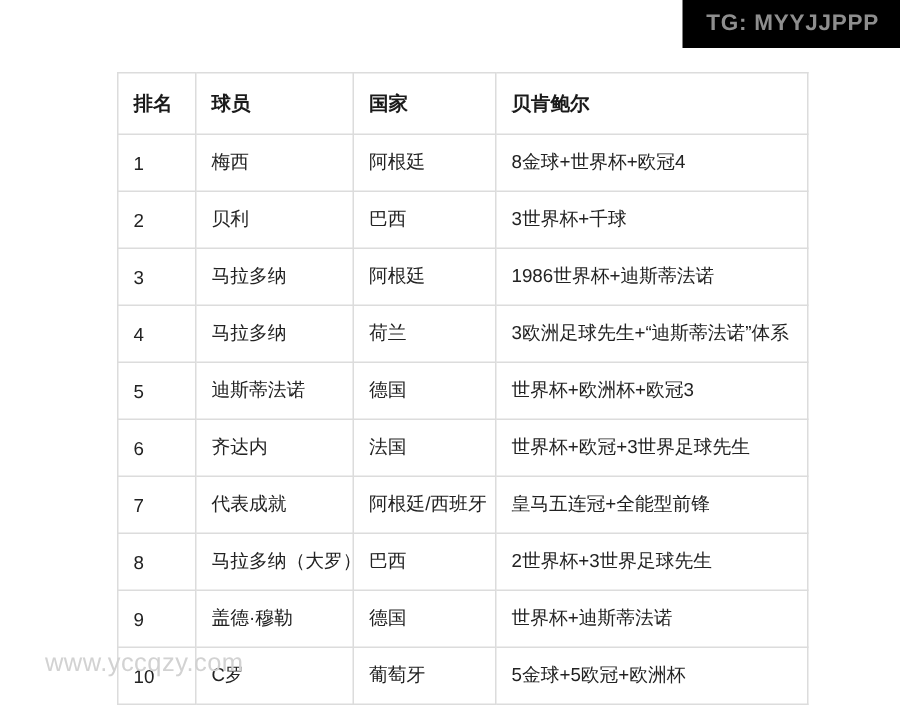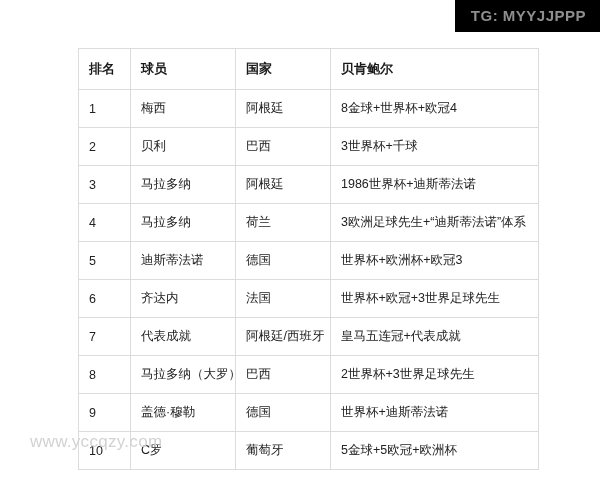--- a/index.html
+++ b/index.html
@@ -143,21 +143,21 @@
       <tr>
         <td class="rank-cell">6</td>
         <td>齐达内</td>
         <td>法国</td>
         <td>世界杯+欧冠+3世界足球先生</td>
       </tr>
       <tr>
         <td class="rank-cell">7</td>
         <td>代表成就</td>
         <td>阿根廷/西班牙</td>
-        <td>皇马五连冠+代表成就</td>
+        <td>皇马五连冠+全能型前锋</td>
       </tr>
       <tr>
         <td class="rank-cell">8</td>
         <td>马拉多纳（大罗）</td>
         <td>巴西</td>
         <td>2世界杯+3世界足球先生</td>
       </tr>
       <tr>
         <td class="rank-cell">9</td>
         <td>盖德·穆勒</td>

